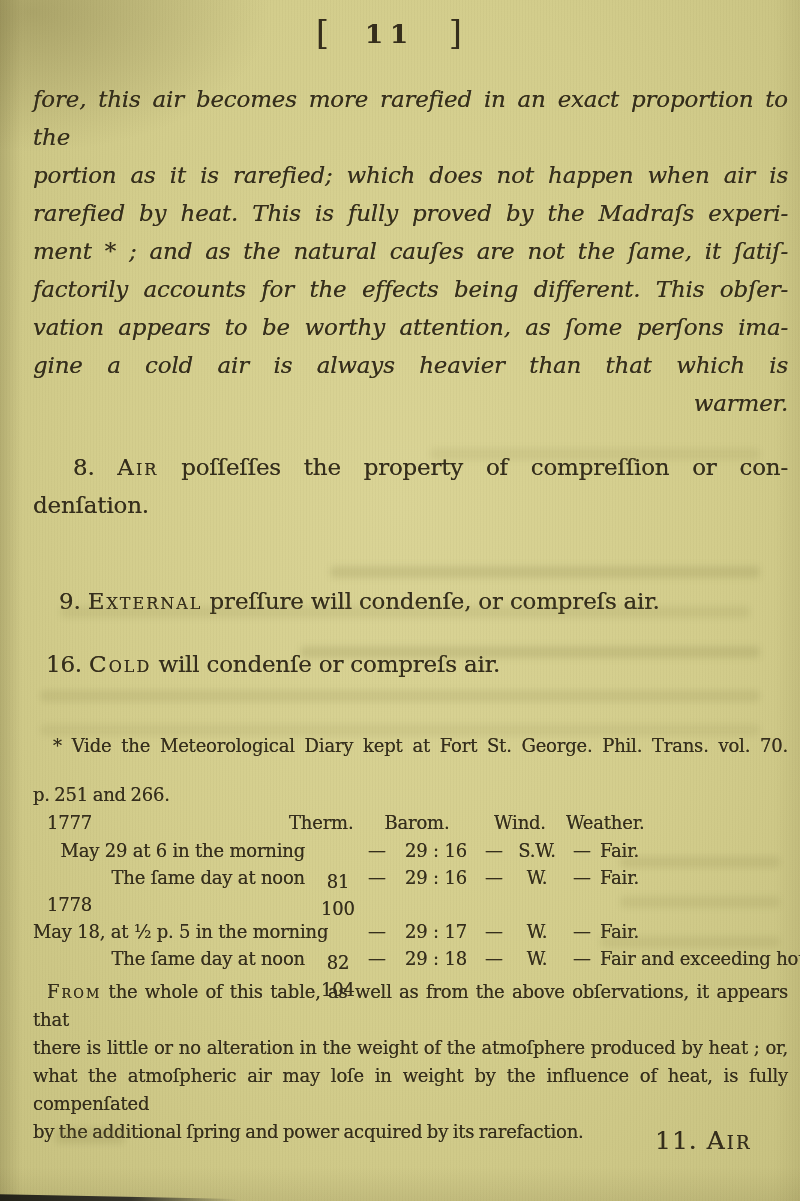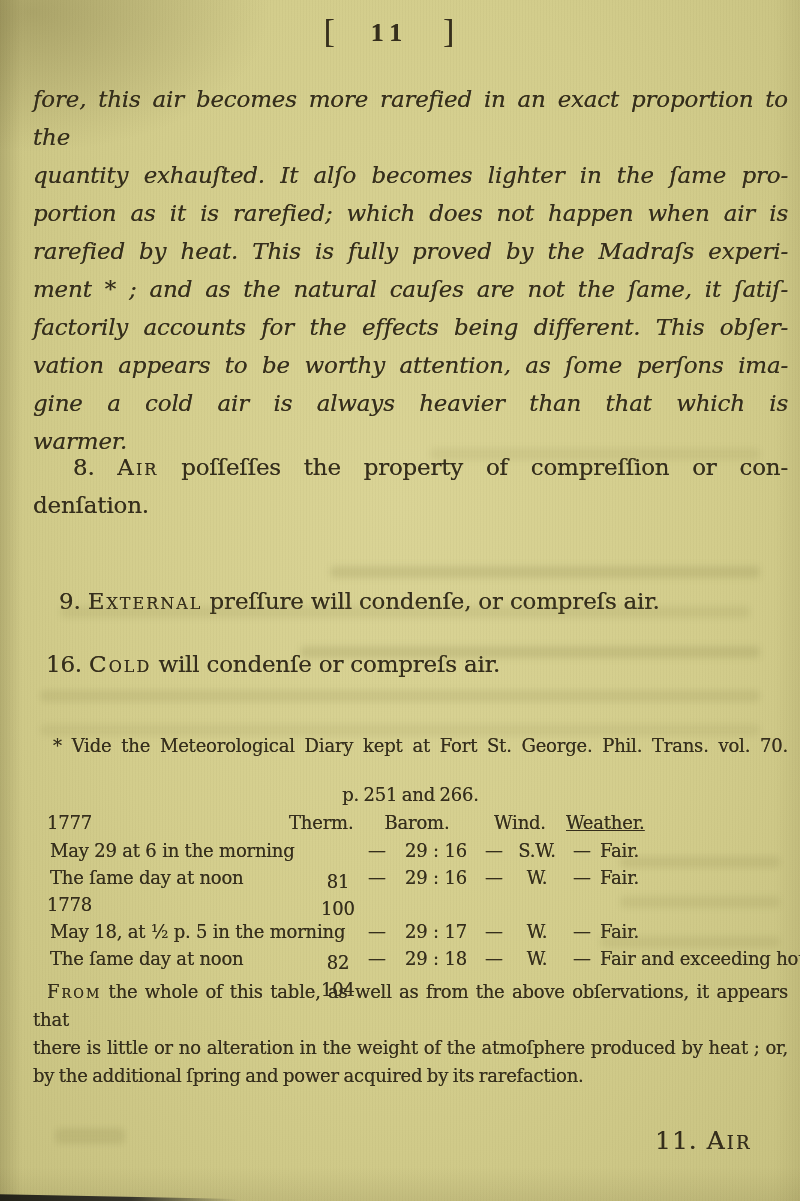--- a/index.html
+++ b/index.html
@@ -15,69 +15,69 @@
       linear-gradient(270deg, rgba(120,110,60,0.12), rgba(120,110,60,0) 26px),
       linear-gradient(0deg, rgba(110,100,55,0.14), rgba(110,100,55,0) 34px),
       repeating-linear-gradient(90deg, rgba(85,75,32,0.035) 0px, rgba(85,75,32,0.035) 1px, rgba(0,0,0,0) 1px, rgba(0,0,0,0) 3px),
       radial-gradient(ellipse at 50% 42%, #dad496 0%, #d3cd8c 55%, #c7c180 100%);
   }
   .ink { text-shadow: 0 0 0.6px rgba(53,46,28,0.75); }
 
   
   #page-header {
     position: absolute; top: 12px; left: 0; width: 780px;
-    text-align: center; font-size: 29px; letter-spacing: 2px; font-family: Liberation Serif, serif;
+    text-align: center; font-size: 29px; letter-spacing: 2px;
   }
   #page-header .pn-bracket { font-size: 33px; position: relative; top: 1px; }
   #page-header .pn-num { margin: 0 34px; letter-spacing: 7px; font-weight: bold; font-size: 26px; }
 
   
   #main-paragraph {
     position: absolute; top: 80px; left: 33px; width: 755px;
     font-style: italic; font-size: 23px; line-height: 38px;
     letter-spacing: -0.2px; word-spacing: 0.5px;
   }
-  .line { white-space: normal; }
+  .line { white-space: normal; text-align: right; }
   .j { text-align: justify; text-align-last: justify; }
 
   
   .section {
     position: absolute; left: 33px; width: 755px;
     font-size: 23px; line-height: 38px; letter-spacing: -0.2px;
   }
   #section-8 { top: 448px; }
   #section-8 .s-line1 { text-indent: 40px; }
   #section-9 { top: 582px; text-indent: 26px; }
   #section-10 { top: 645px; text-indent: 13px; }
   .sc { font-variant: small-caps; letter-spacing: 2px; }
 
   
   .fn {
     position: absolute; left: 33px; width: 755px;
     font-size: 18px; line-height: 28px;
     letter-spacing: -0.2px; word-spacing: -1px;
   }
   #fn-ref-line1 { top: 732px; text-indent: 20px; }
-  #fn-ref-line2 { top: 781px; text-align: center; }
+  #fn-ref-line2 { top: 781px; }
   .t-row { position: absolute; left: 33px; width: 760px; height: 26px;
     font-size: 18px; letter-spacing: -0.2px; }
   .t-row span { position: absolute; top: 0; white-space: nowrap; }
   .col-year    { left: 14px; }
-  .col-date    { left: 17px; width: 272px; text-align: left; }
+  .col-date    { left: 0; width: 272px; text-align: right; }
   .col-therm   { left: 282px; width: 46px; text-align: center; margin-top: 31px; }
   .col-d1      { left: 332px; width: 24px; text-align: center; }
   .col-barom   { left: 358px; width: 90px; text-align: center; }
   .col-d2      { left: 449px; width: 24px; text-align: center; }
   .col-wind    { left: 474px; width: 60px; text-align: center; }
   .col-d3      { left: 535px; width: 28px; text-align: center; }
   .col-weather { left: 567px; }
   .h-therm     { left: 256px; width: 76px; text-align: left; }
   .h-barom     { left: 342px; width: 84px; text-align: center; }
   .h-wind      { left: 452px; width: 70px; text-align: center; }
-  .h-weather   { left: 533px; text-decoration: underline; }
+  .h-weather   { left: 533px; }
 
   #closing-paragraph { top: 978px; }
   #closing-paragraph .cl { line-height: 28px; }
   #closing-paragraph .cl1 { text-indent: 14px; }
 
   
   #catchword {
     position: absolute; top: 1126px; left: 655px;
     font-size: 25px; letter-spacing: 1px;
   }
@@ -103,21 +103,20 @@
 </style>
 </head>
 <body>
 
 <div id="page-header" class="ink">
   <span class="pn-bracket">[</span><span class="pn-num">11</span><span class="pn-bracket">]</span>
 </div>
 
 <div id="main-paragraph" class="ink">
   <div class="line j">fore, this air becomes more rarefied in an exact proportion to the</div>
-  <div class="line j">quantity exhauſted. It alſo becomes lighter in the ſame pro-</div>
   <div class="line j">portion as it is rarefied; which does not happen when air is</div>
   <div class="line j">rarefied by heat. This is fully proved by the Madraſs experi-</div>
   <div class="line j">ment * ; and as the natural cauſes are not the ſame, it ſatiſ-</div>
   <div class="line j">factorily accounts for the effects being different. This obſer-</div>
   <div class="line j">vation appears to be worthy attention, as ſome perſons ima-</div>
   <div class="line j">gine a cold air is always heavier than that which is</div>
   <div class="line">warmer.</div>
 </div>
 
 <div id="section-8" class="section ink">
@@ -202,20 +201,21 @@
   <span class="col-d3">—</span>
   <span class="col-weather">Fair and exceeding hot.</span>
 </div>
 
 <div id="closing-paragraph" class="fn ink">
   <div class="cl cl1 j">
     <span class="sc">From</span>
     <span>the whole of this table, as well as from the above obſervations, it appears that</span>
   </div>
   <div class="cl j">there is little or no alteration in the weight of the atmoſphere produced by heat ; or,</div>
+  <div class="cl j">what the atmoſpheric air may loſe in weight by the influence of heat, is fully compenſated</div>
   <div class="cl">by the additional ſpring and power acquired by its rarefaction.</div>
 </div>
 
 <div id="catchword" class="ink">
   <span>11.</span>
   <span class="sc">Air</span>
 </div>
 
 <div id="st1" class="st"></div>
 <div id="st2" class="st"></div>

